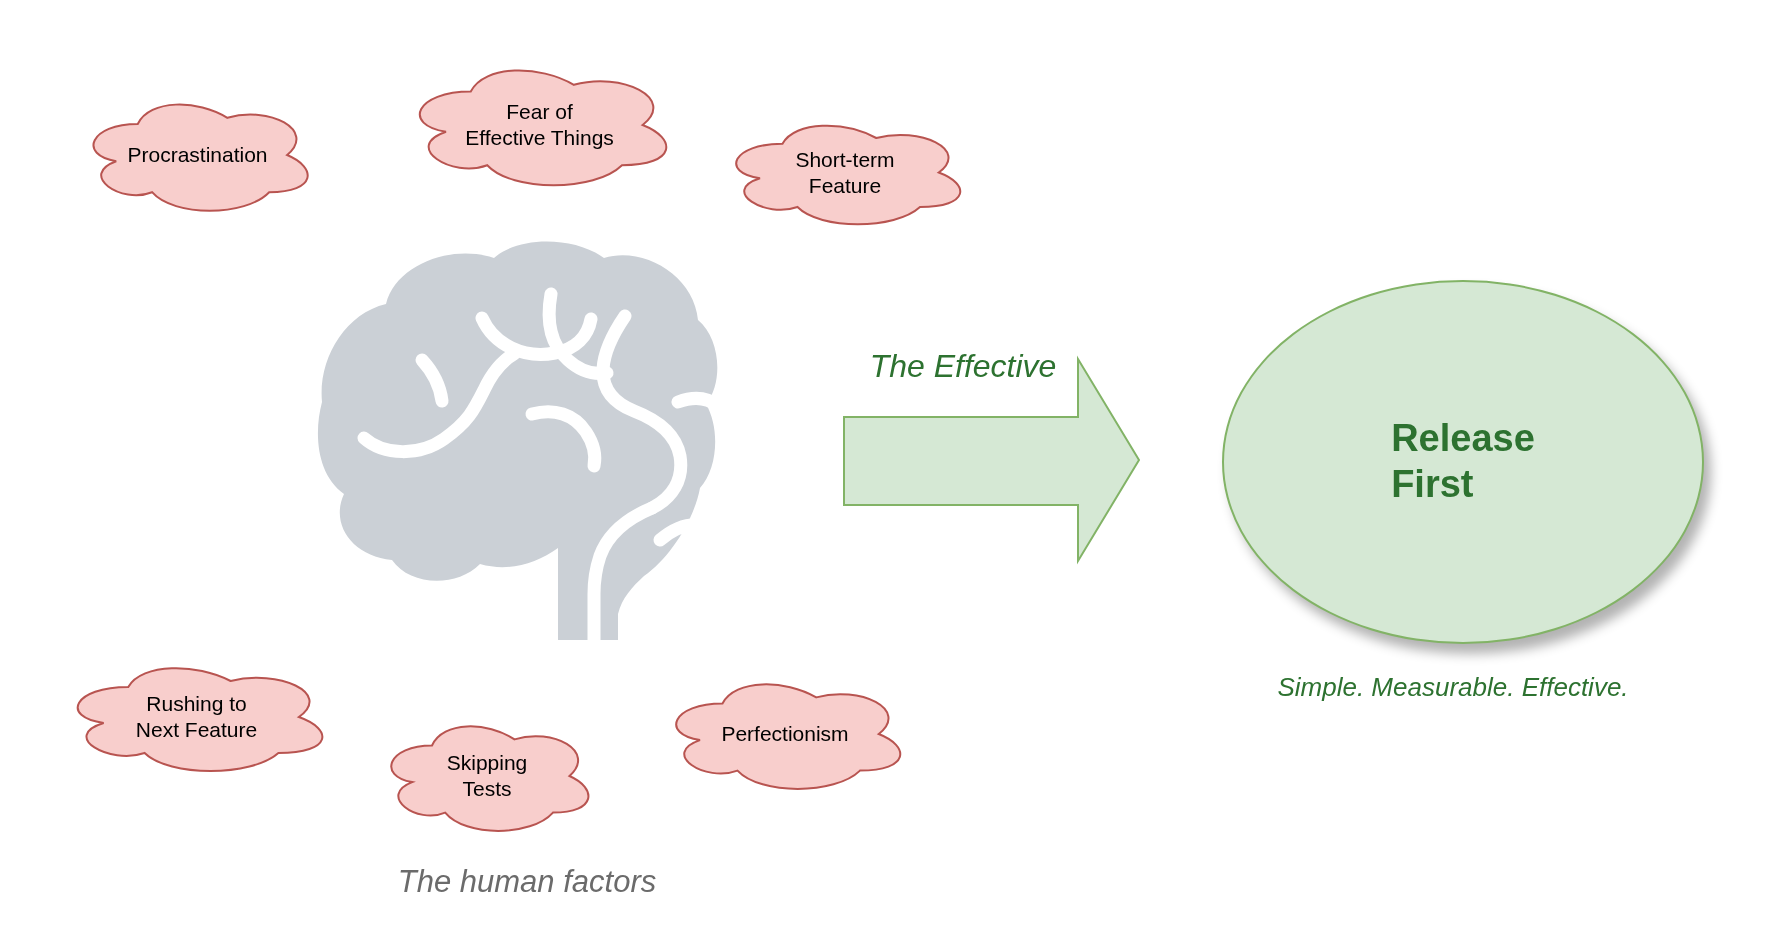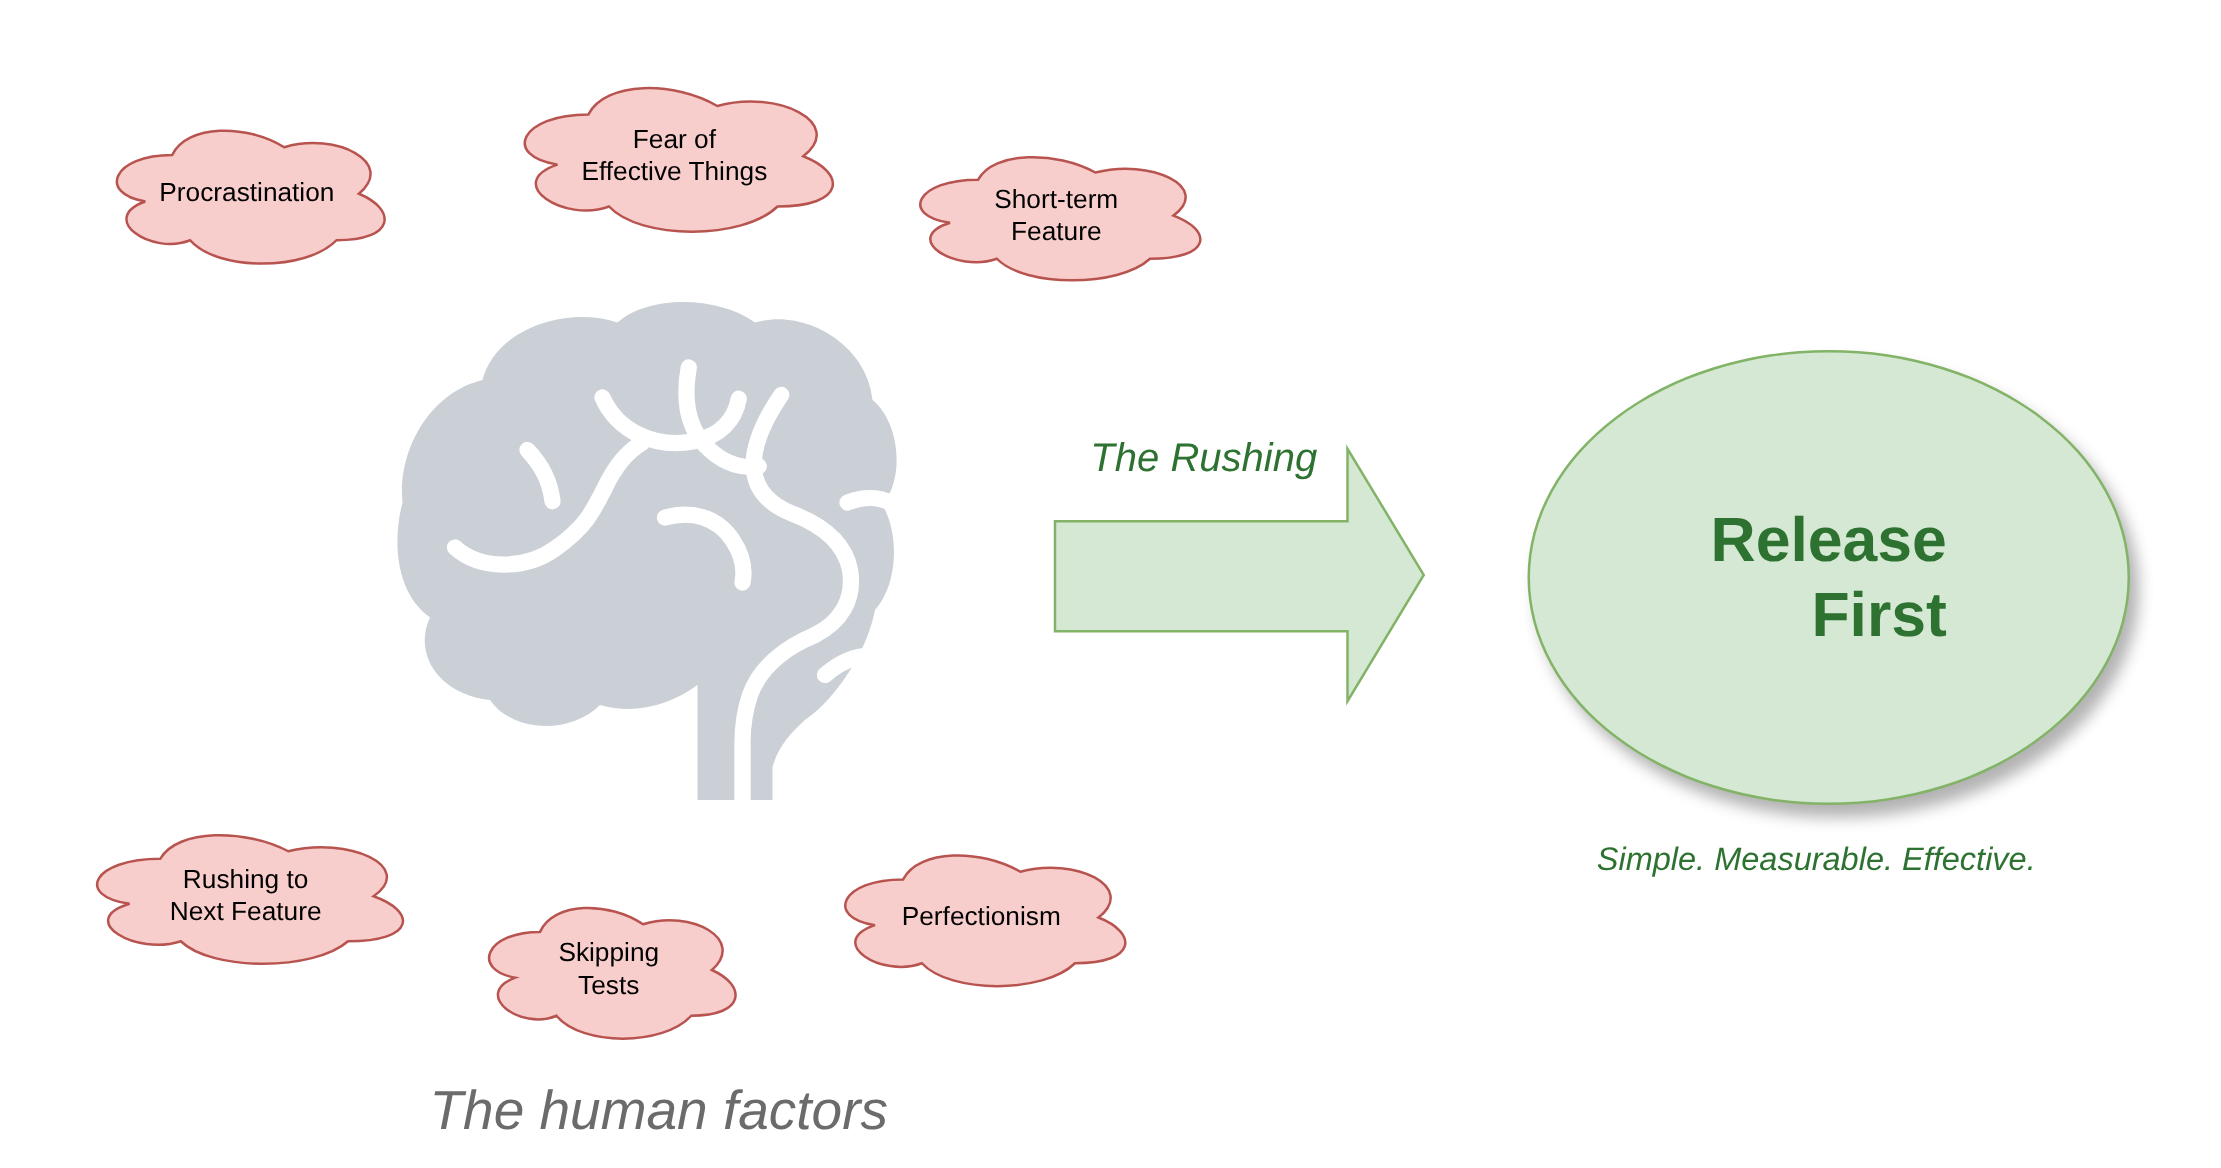--- a/index.html
+++ b/index.html
@@ -35,31 +35,31 @@
   .arrow svg{width:100%;height:100%;overflow:visible;}
   .arrow polygon{fill:var(--green-fill,#d5e8d4);stroke:var(--green-stroke,#82b366);stroke-width:2;}
   
   .result-ellipse{
     position:absolute;left:1222px;top:280px;width:482px;height:364px;box-sizing:border-box;
     background:var(--green-fill,#d5e8d4);border:2px solid var(--green-stroke,#82b366);
     border-radius:50%;box-shadow:7px 10px 12px rgba(0,0,0,0.3);
     display:flex;align-items:center;justify-content:center;
   }
   .result-title{
-    font-size:50px;font-weight:bold;line-height:1.2;text-align:right;
+    font-size:38px;font-weight:bold;line-height:1.2;text-align:left;
     color:var(--green-text,#2d7230);white-space:pre-line;
   }
   .tagline{
     position:absolute;left:1153px;top:672px;width:600px;text-align:center;
     font-size:26px;font-style:italic;color:var(--green-text,#2d7230);
   }
   
   .hf-caption{
     position:absolute;left:277px;top:864px;width:500px;text-align:center;
-    font-size:44px;font-style:italic;color:var(--caption-text,#6b6b6b);
+    font-size:31px;font-style:italic;color:var(--caption-text,#6b6b6b);
   }
 </style>
 </head>
 <body>
 
 <div class="canvas">
 
   <div class="cloud c1">
     <svg viewBox="0 0 100 60" preserveAspectRatio="none">
       <path class="cloud-shape" d="M 25 15 C 5 15 0 30 16 33 C 0 39.6 18 54 31 48 C 40 60 70 60 80 48 C 100 48 100 36 87.5 30 C 100 18 80 6 62.5 12 C 50 3 30 3 25 15 Z"></path>
@@ -129,21 +129,21 @@
 Next Feature</div>
   </div>
 
   <div class="cloud c6">
     <svg viewBox="0 0 100 60" preserveAspectRatio="none">
       <path class="cloud-shape" d="M 25 15 C 5 15 0 30 16 33 C 0 39.6 18 54 31 48 C 40 60 70 60 80 48 C 100 48 100 36 87.5 30 C 100 18 80 6 62.5 12 C 50 3 30 3 25 15 Z"></path>
     </svg>
     <div class="cloud-label">Perfectionism</div>
   </div>
 
-  <div class="solution-label">The Rushing</div>
+  <div class="solution-label">The Effective</div>
 
   <div class="arrow">
     <svg viewBox="0 0 297 204">
       <polygon points="1,59 235,59 235,1 296,102 235,203 235,147 1,147"></polygon>
     </svg>
   </div>
 
   <div class="result-ellipse">
     <div class="result-title">Release
 First</div>

